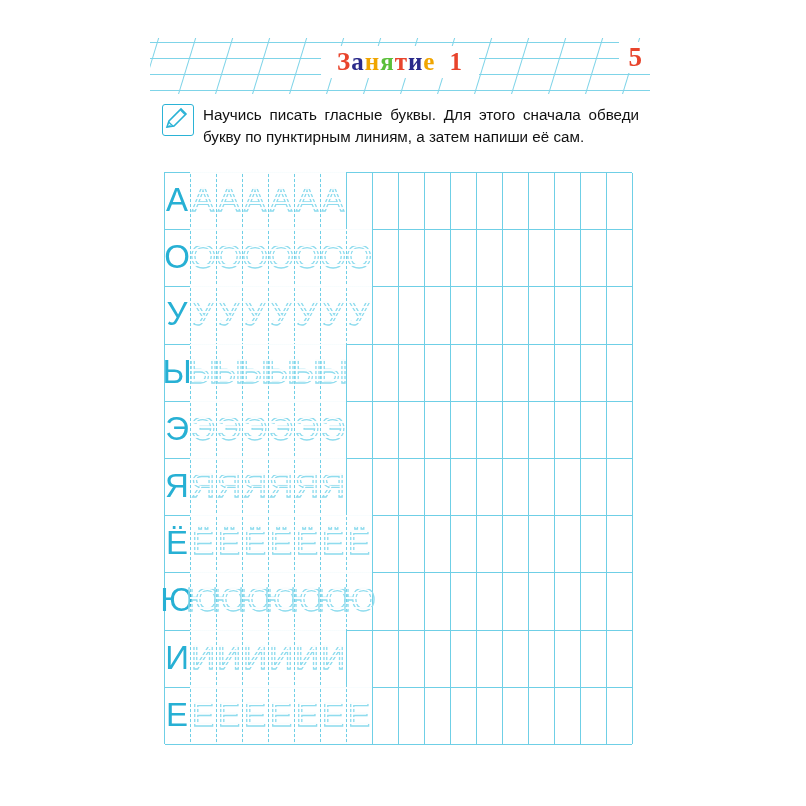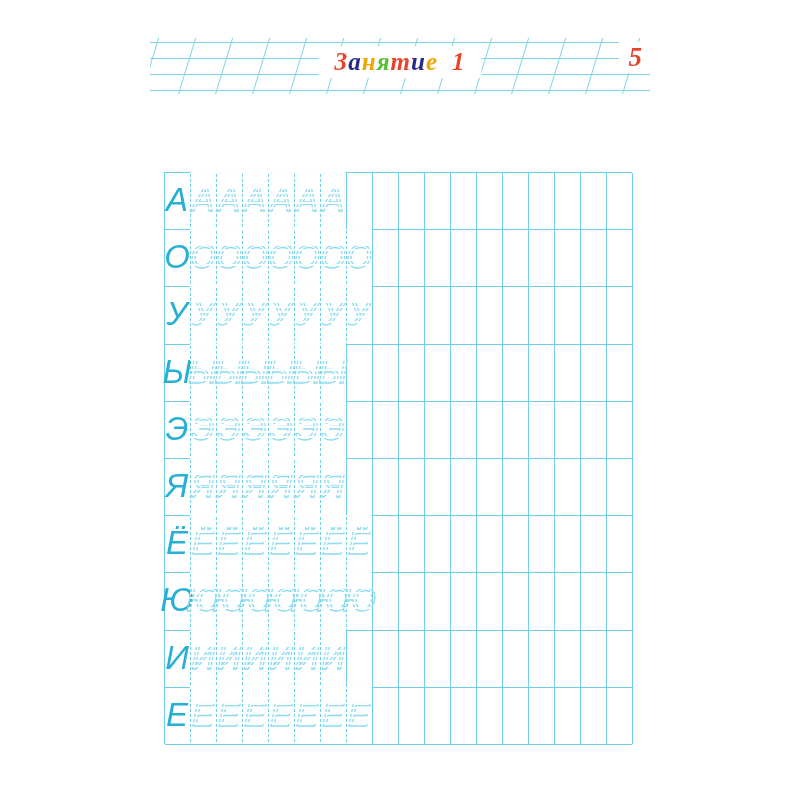--- a/index.html
+++ b/index.html
@@ -11,21 +11,20 @@
     width: 806px;
     height: 806px;
     font-family: "Liberation Sans", sans-serif;
     overflow: hidden;
   }
   .page {
     position: relative;
     width: 806px;
     height: 806px;
     background: #ffffff;
-    font-style: italic;
   }
 
   
   .header {
     position: absolute;
     left: 150px;
     top: 38px;
     width: 500px;
     height: 56px;
   }
@@ -210,20 +209,31 @@
         <div class="slant" style="left: 417px;"></div>
         <div class="slant" style="left: 454px;"></div>
         <div class="slant" style="left: 491px;"></div>
       </div>
     <div class="header-title">
       <span class="l0">З</span><span class="l1">а</span><span class="l2">н</span><span class="l3">я</span><span class="l4">т</span><span class="l5">и</span><span class="l6">е</span><span class="num">1</span>
     </div>
     <div class="page-number">5</div>
   </div>
 
+  <div class="instruction">
+    <div class="instruction-icon">
+      <svg width="28" height="28" viewBox="0 0 28 28" aria-hidden="true">
+        <path d="M4 22 L6 16 L18 4 L23 9 L11 21 Z" fill="none" stroke="#2bb3d6" stroke-width="1.6"></path>
+        <path d="M17.5 5 L22 9.5" stroke="#2bb3d6" stroke-width="1.3"></path>
+        <path d="M5.5 17 L10.5 21.5" stroke="#2bb3d6" stroke-width="1.3"></path>
+        <path d="M4 22 L7.5 20.5" stroke="#2bb3d6" stroke-width="1.3"></path>
+      </svg>
+    </div>
+    <div class="instruction-text">Научись писать гласные буквы. Для этого сначала обведи букву по пунктирным линиям, а затем напиши её сам.</div>
+  </div>
 
   <div class="sheet">
     <div class="grid" id="grid">
         <div class="gv" style="left: 25px;"></div>
         <div class="gv" style="left: 51px;"></div>
         <div class="gv" style="left: 77px;"></div>
         <div class="gv" style="left: 103px;"></div>
         <div class="gv" style="left: 129px;"></div>
         <div class="gv" style="left: 155px;"></div>
         <div class="gv" style="left: 181px;"></div>

